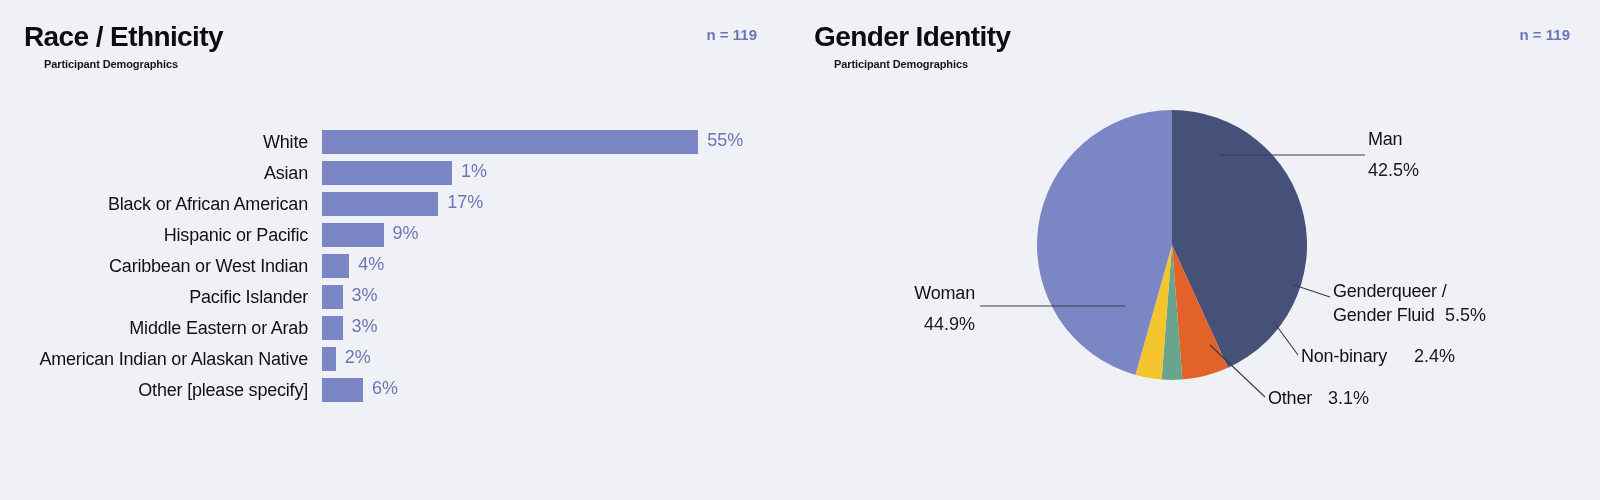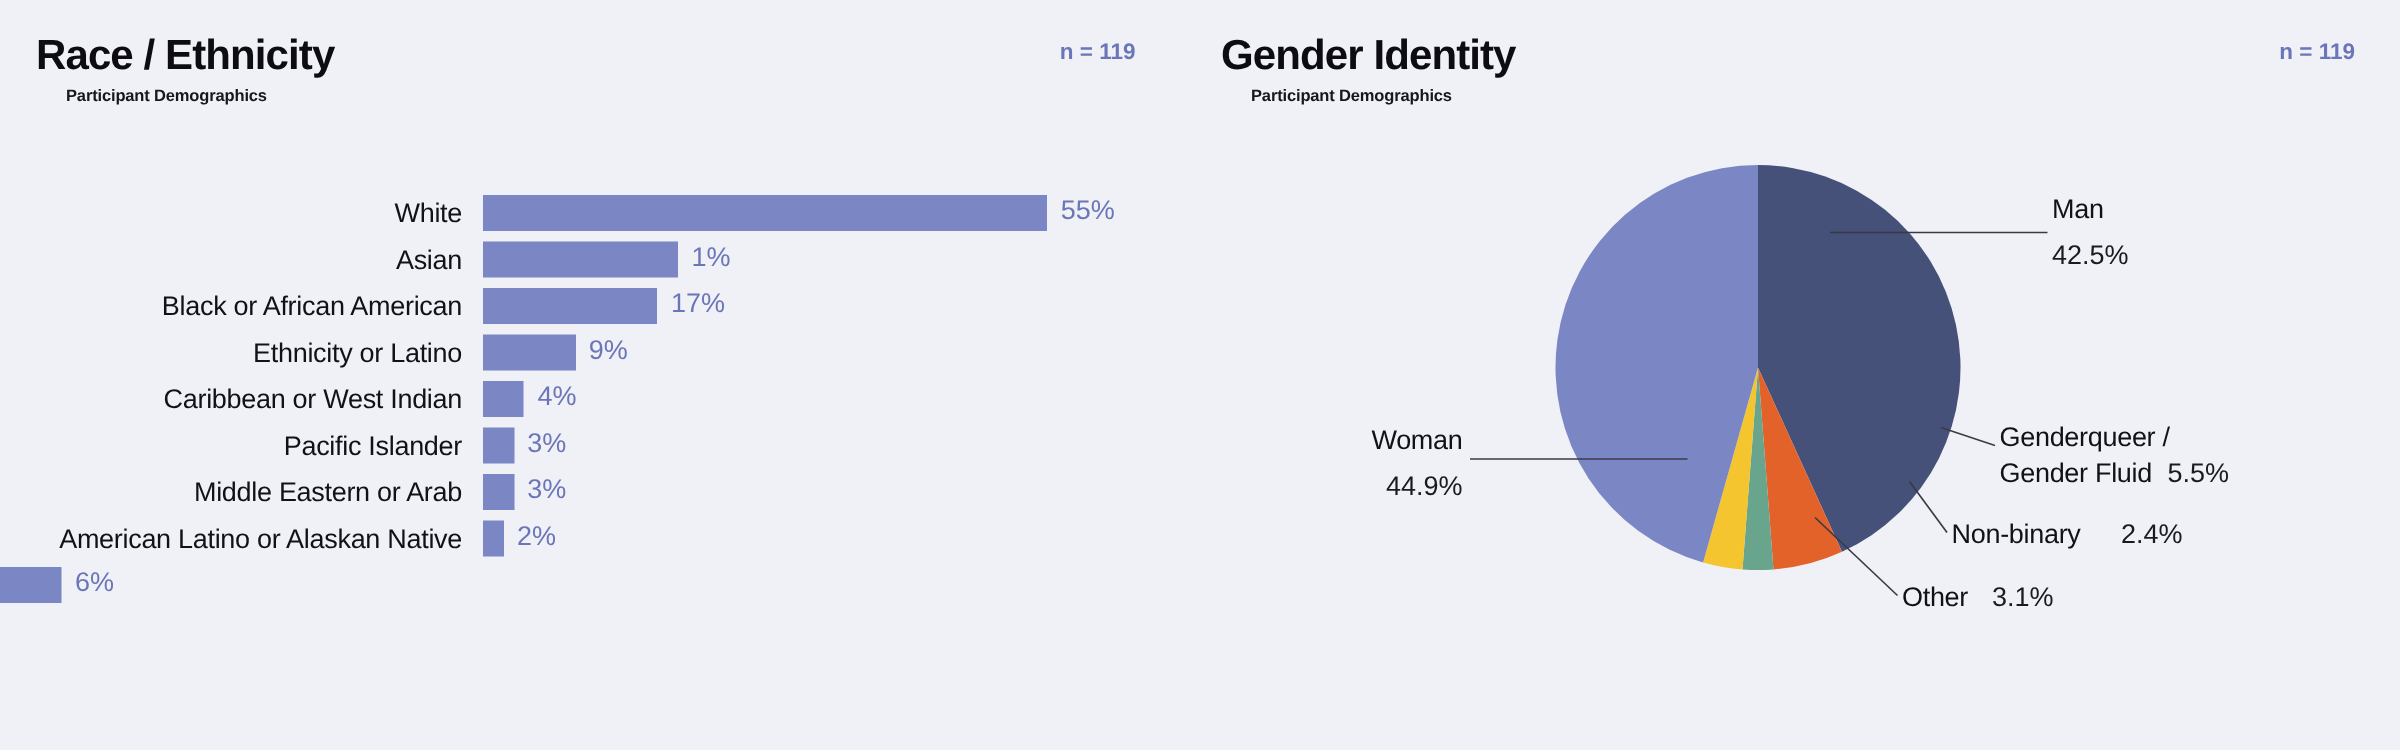--- a/index.html
+++ b/index.html
@@ -148,21 +148,21 @@
         </div>
       </div>
       <div class="bar-row">
         <div class="bar-label">Black or African American</div>
         <div class="bar-track">
           <div class="bar-fill" style="width: 116.28px; background: rgb(123, 134, 196);"></div>
           <div class="bar-value">17%</div>
         </div>
       </div>
       <div class="bar-row">
-        <div class="bar-label">Ethnicity or Latino</div>
+        <div class="bar-label">Hispanic or Pacific</div>
         <div class="bar-track">
           <div class="bar-fill" style="width: 61.56px; background: rgb(123, 134, 196);"></div>
           <div class="bar-value">9%</div>
         </div>
       </div>
       <div class="bar-row">
         <div class="bar-label">Caribbean or West Indian</div>
         <div class="bar-track">
           <div class="bar-fill" style="width: 27.36px; background: rgb(123, 134, 196);"></div>
           <div class="bar-value">4%</div>
@@ -176,27 +176,28 @@
         </div>
       </div>
       <div class="bar-row">
         <div class="bar-label">Middle Eastern or Arab</div>
         <div class="bar-track">
           <div class="bar-fill" style="width: 20.52px; background: rgb(123, 134, 196);"></div>
           <div class="bar-value">3%</div>
         </div>
       </div>
       <div class="bar-row">
-        <div class="bar-label">American Latino or Alaskan Native</div>
+        <div class="bar-label">American Indian or Alaskan Native</div>
         <div class="bar-track">
           <div class="bar-fill" style="width: 13.68px; background: rgb(123, 134, 196);"></div>
           <div class="bar-value">2%</div>
         </div>
       </div>
       <div class="bar-row">
+        <div class="bar-label">Other [please specify]</div>
         <div class="bar-track">
           <div class="bar-fill" style="width: 41.04px; background: rgb(123, 134, 196);"></div>
           <div class="bar-value">6%</div>
         </div>
       </div>
     </div>
 </div>
 
 <div class="panel" id="panel-gender">
 

